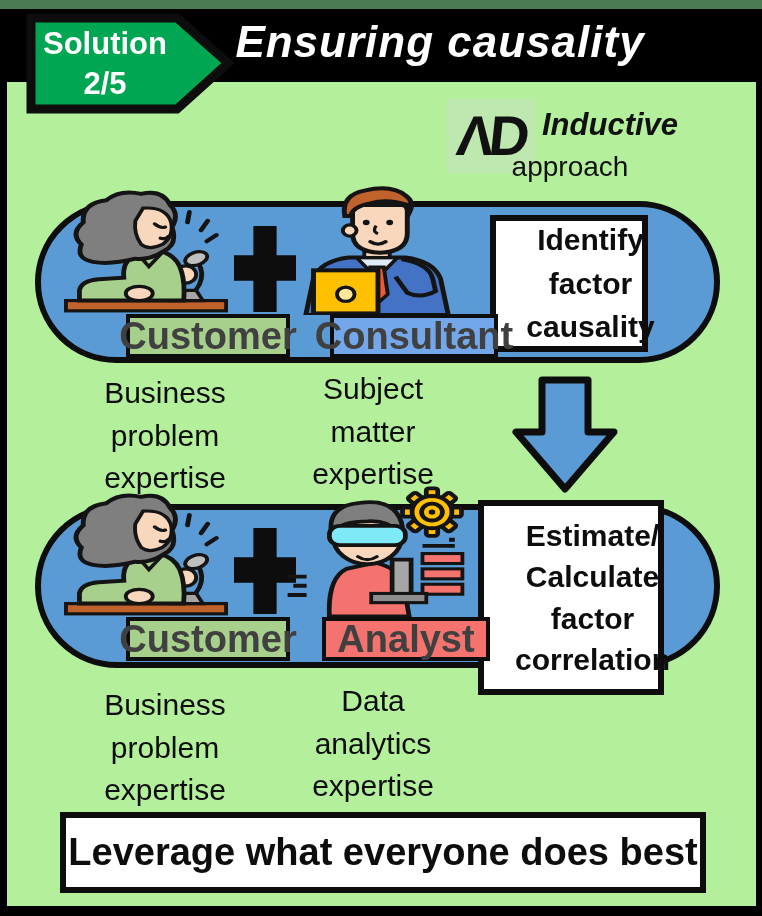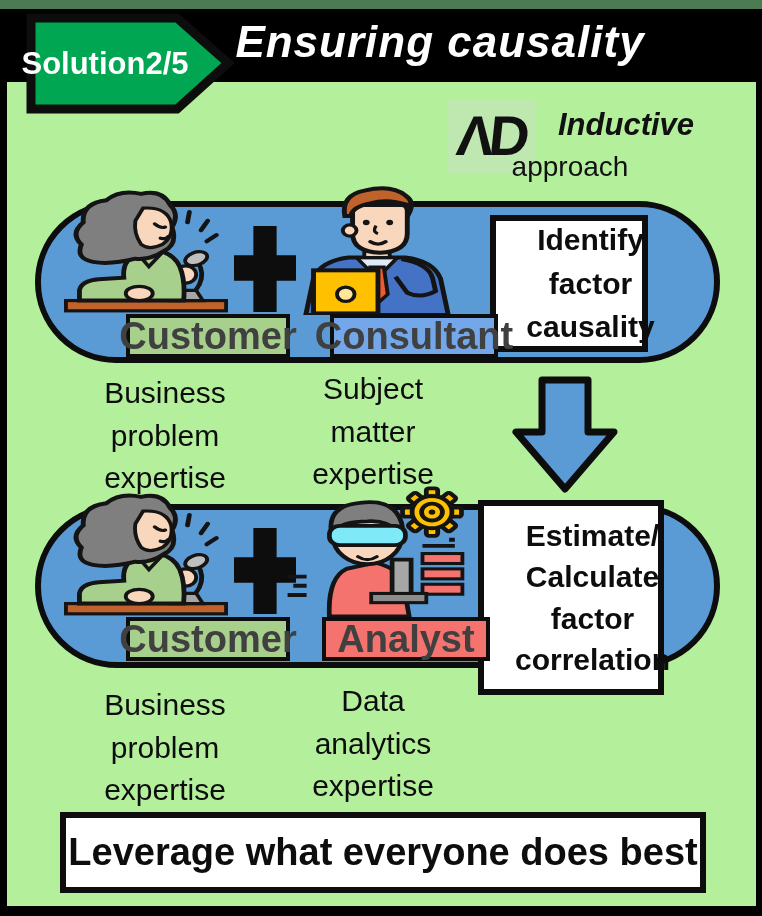--- a/index.html
+++ b/index.html
@@ -14,30 +14,30 @@
   .panel { position:absolute; left:7px; top:82px; width:749px; height:824px; background:#B4F09C; }
 
   .title {
     position:absolute; left:200px; top:17px; width:480px; text-align:center;
     color:#fff; font-size:44px; font-weight:bold; font-style:italic; letter-spacing:1px;
   }
   .badge { position:absolute; left:26px; top:13px; width:208px; height:101px; }
   .badge svg { position:absolute; left:0; top:0; width:100%; height:100%; }
   .badge-text {
     position:absolute; left:0; top:0; width:158px; height:101px;
-    display:flex; justify-content:center; align-items:center;
+    display:flex; flex-direction:column; justify-content:center; align-items:center;
     color:#fff; font-weight:bold; font-size:31px; line-height:1.28;
   }
 
   .logo-mark { position:absolute; left:447px; top:99px; width:88px; height:74px;
     background:#BFE7B0; display:flex; align-items:center; justify-content:center; }
   .logo-mono { font-size:56px; font-weight:bold; color:#111; line-height:1;
     transform:skewX(-6deg); letter-spacing:-5px; }
   .logo-name { position:absolute; left:542px; top:107px; font-size:31px; font-weight:bold;
-    font-style:italic; color:#111;margin-left:16px; }
+    font-style:italic; color:#111; }
   .logo-sub { position:absolute; left:470px; top:151px; width:200px; text-align:center;
     font-size:28px; color:#111; }
 
   .pill { position:absolute; left:35px; width:685px; background:#5B9BD5;
     border:6px solid #0D0D0D; border-radius:95px; }
   #pill1 { top:201px; height:162px; }
   #pill2 { top:504px; height:164px; }
 
   .figure { position:absolute; }
   .figure svg { width:100%; height:100%; display:block; }

